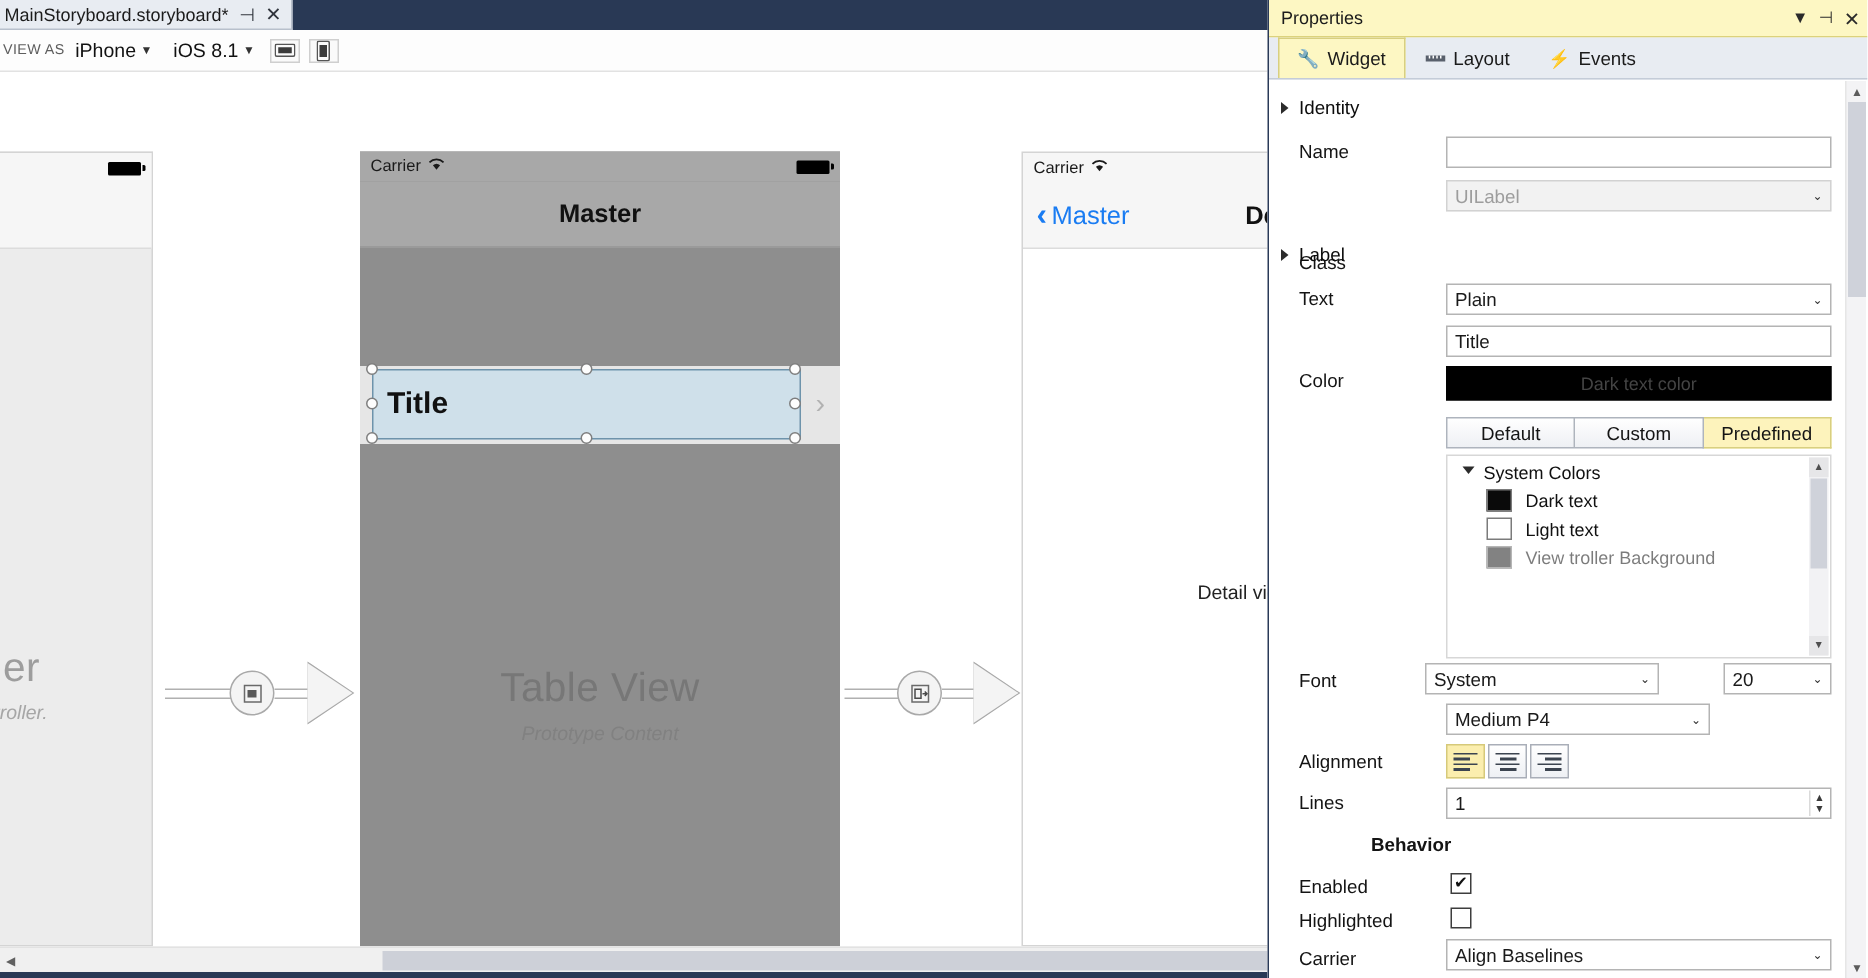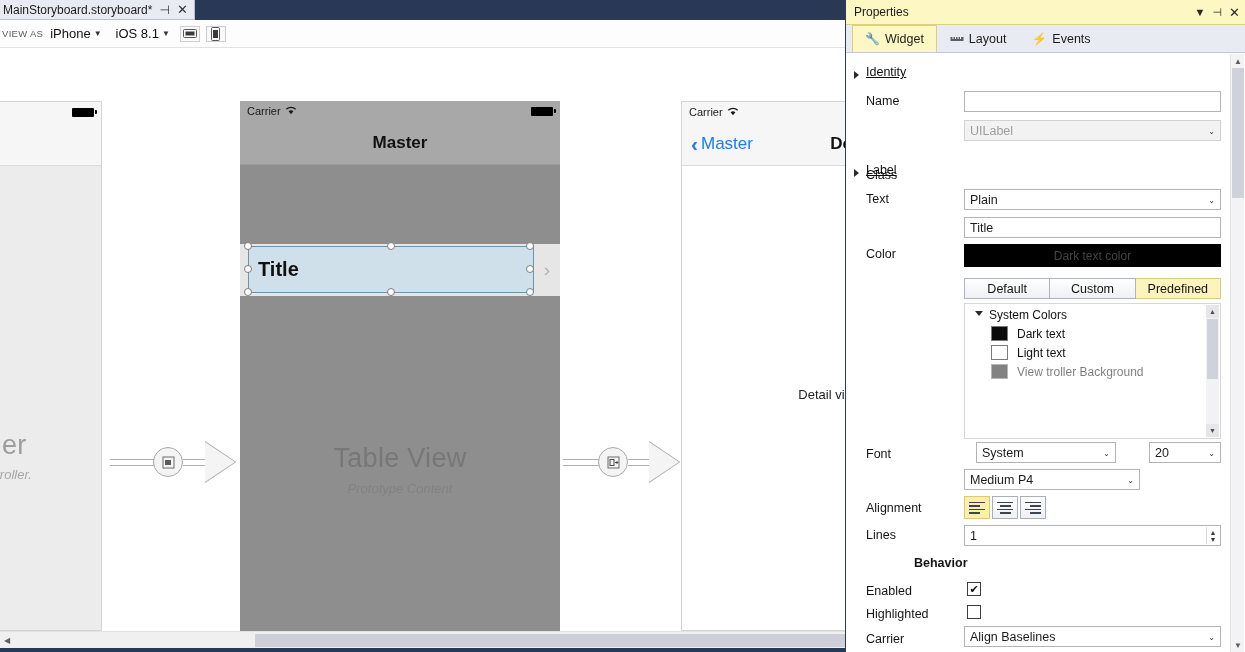--- a/index.html
+++ b/index.html
@@ -212,22 +212,22 @@
     font-size: 8px; color: #5c5c5c;
   }
   .pad-scroll-up { top: 0; }
   .pad-scroll-dn { bottom: 0; }
   .pad-scroll-thumb {
     position: absolute; left: 1px; top: 14px; width: 12px; height: 130px;
     background: #cfd2da;
   }
 
   .section-head {
-    display: flex; align-items: flex-end; gap: 7px;
-    font-size: 12.5px; color: #0c0c0c; padding-left: 8px; text-decoration: underline;
+    display: flex; align-items: center; gap: 7px;
+    font-size: 12.5px; color: #0c0c0c; padding-left: 8px;
   }
   .tri { width: 0; height: 0; border-left: 5px solid #2b2b2b;
          border-top: 4px solid transparent; border-bottom: 4px solid transparent; }
   .tri.down { border-left: 4px solid transparent; border-right: 4px solid transparent;
               border-top: 5px solid #2b2b2b; }
 
   .row { position: absolute; display: flex; align-items: center; }
   .lbl { font-size: 12.5px; color: #141414; }
   .lbl.bold { font-weight: bold; padding-left: 28px; }
 
@@ -555,21 +555,21 @@
         <div class="cl-scroll">
           <div class="cl-arrow" style="top:0">▲</div>
           <div class="cl-thumb"></div>
           <div class="cl-arrow" style="bottom:0">▼</div>
         </div>
       </div>
 
       <div class="row" style="left:20px; top:393px;">
         <span class="lbl">Font</span>
       </div>
-      <div class="field combo" style="position:absolute; left:130px; top:388px; width:140px;">
+      <div class="field combo" style="position:absolute; left:104px; top:388px; width:156px;">
         <span>System</span>
         <span class="caret">⌄</span>
       </div>
       <div class="field combo" style="position:absolute; left:303px; top:388px; width:72px;">
         <span>20</span>
         <span class="caret">⌄</span>
       </div>
       <div class="field combo" style="position:absolute; left:118px; top:415px; width:176px;">
         <span>Medium P4</span>
         <span class="caret">⌄</span>

